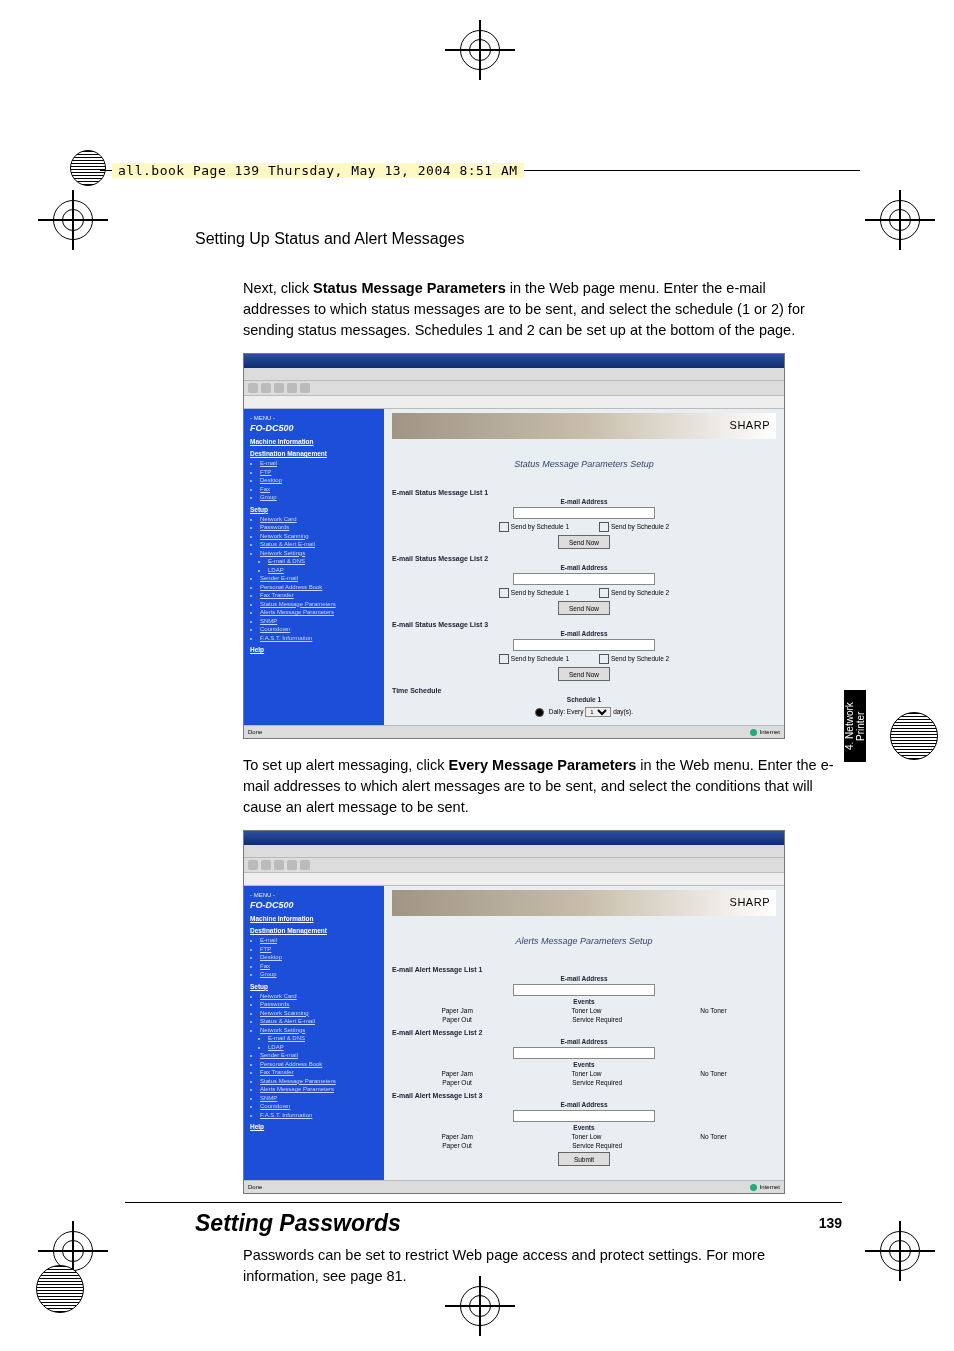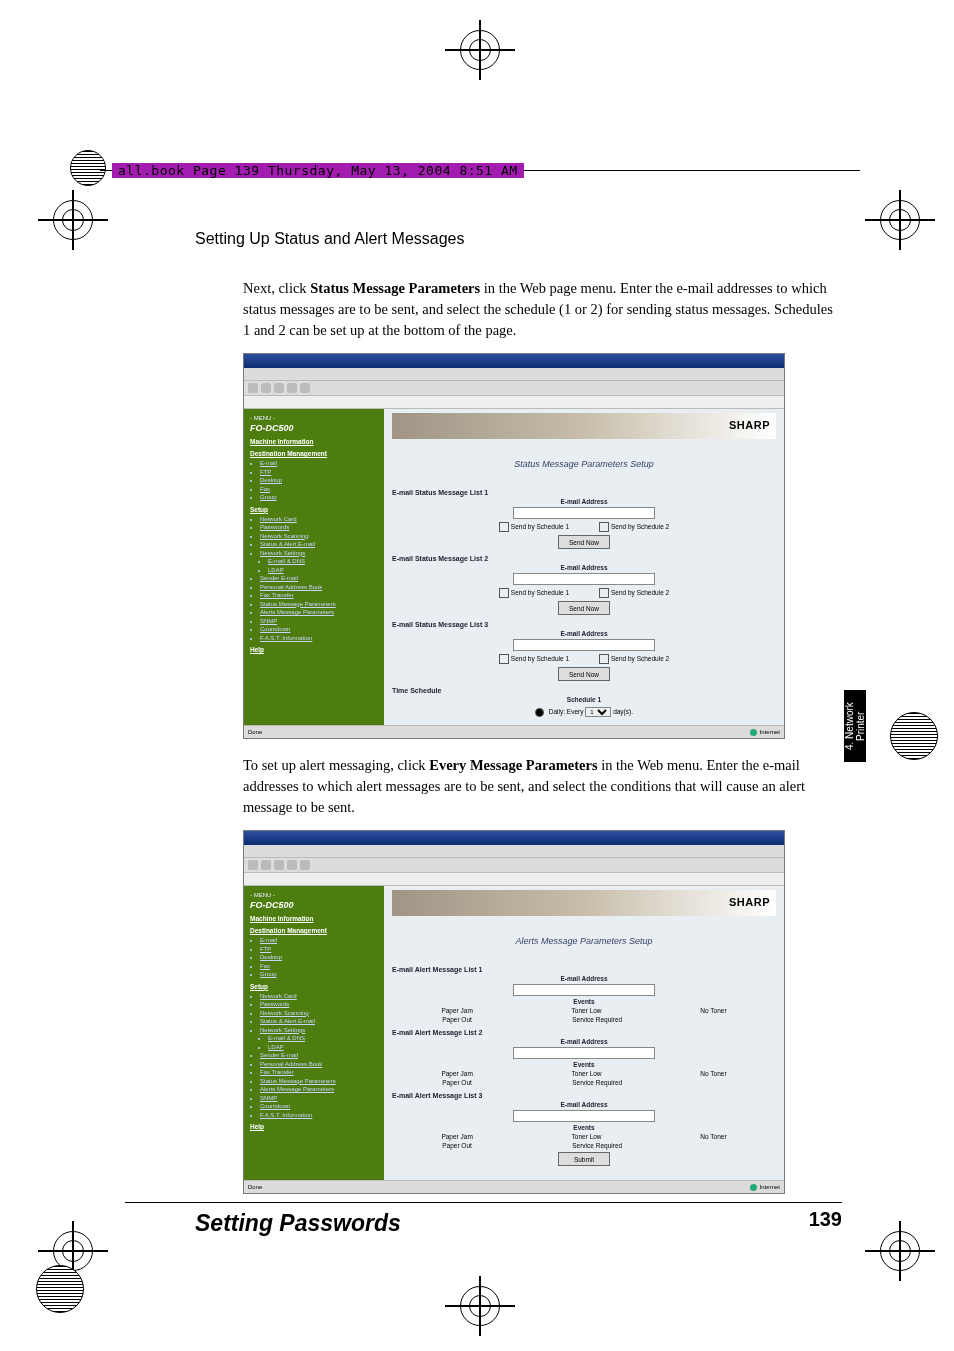--- a/index.html
+++ b/index.html
@@ -23,63 +23,63 @@
   .target-right-bottom { bottom: 80px; right: 34px; }
   .target-mid-top { top: 30px; left: 460px; }
   .target-mid-bottom { bottom: 25px; left: 460px; }
 
   .hatched-knob { position:absolute; width:46px; height:46px; border:1.5px solid #000; border-radius:50%; background: repeating-linear-gradient(0deg,#000 0 1px, #fff 1px 3px); }
   .hatched-knob.left  { left: 36px; top: 1265px; }
   .hatched-knob.right { right: 16px; top: 712px; }
   .hatched-knob.top   { left: 70px; top: 150px; width:34px;height:34px;}
 
   .header-rule { position:absolute; top: 170px; left: 100px; width: 760px; border-top: 1px solid #000; }
-  .header-text-line { position:absolute; top: 163px; left: 112px; font-family: monospace; font-size: 13px; letter-spacing: 0.5px; background:#a21caf; padding:0 6px;}
+  .header-text-line { position:absolute; top: 163px; left: 112px; font-family: monospace; font-size: 13px; letter-spacing: 0.5px; background:#fef9c3; padding:0 6px;}
   .header-text-line span { font-family: monospace; }
 
   .page-body {
     position: absolute;
     top: 230px;
     left: 195px;
     width: 640px;
   }
   .section-title-right {
     text-align: left;
     font-size: 16px;
     margin-bottom: 30px;
   }
   .body-text {
     font-size: 14.5px;
     line-height: 1.45;
     margin: 0 0 12px 0;
   }
   .body-text strong { font-weight: bold; }
-  .body-indent { margin-left: 48px; font-family: Liberation Serif, serif; }
+  .body-indent { margin-left: 48px; }
 
   .screenshot {
     width: 540px;
     margin: 6px 0 16px 48px;
     border: 1px solid #777;
     background: #e9eef2;
     position: relative;
   }
   .ss-titlebar { height: 14px; background: linear-gradient(#2c4fa0,#0d2c70); }
   .ss-menubar  { height: 12px; background: #dcdcdc; border-bottom:1px solid #bbb; }
   .ss-toolbar  { height: 14px; background: #dcdcdc; border-bottom:1px solid #bbb; display:flex; align-items:center; gap:3px; padding-left:4px;}
   .ss-toolbar .ico { width:10px; height:10px; background:#bbb; border-radius:2px; }
   .ss-addrbar  { height: 12px; background: #eee; border-bottom:1px solid #bbb; }
   .ss-mainrow  { display:flex; }
-  .ss-sidebar  { width: 128px; background: #4d7c0f; padding: 6px 6px 10px 6px; font-size: 6px; color: #e7ecff; line-height: 1.25; }
+  .ss-sidebar  { width: 128px; background: #1d4ed8; padding: 6px 6px 10px 6px; font-size: 6px; color: #e7ecff; line-height: 1.25; }
   .ss-sidebar .brand { font-style: italic; font-weight: bold; font-size: 9px; margin-bottom: 4px; color:#fff;}
   .ss-sidebar .head  { font-weight: bold; text-decoration: underline; margin: 4px 0 2px; color:#fff; font-size:6.5px;}
   .ss-sidebar ul { margin:0; padding-left: 10px; }
   .ss-sidebar li { list-style: disc; text-decoration: underline; color:#c9d4ff; margin-bottom:1px;}
   .ss-content  { flex:1; background: #e9eef2; padding: 4px 8px 8px 8px; position:relative;}
   .ss-banner   { height: 26px; background: linear-gradient(90deg,#a09585 0%, #c7bdaa 50%, #fff 100%); position:relative; }
-  .ss-banner .sharp { position:absolute; right:6px; top:6px; font-weight:bold; font-size:11px; letter-spacing:0.5px; font-family: Arial Black, Arial, sans-serif; }
+  .ss-banner .sharp { position:absolute; right:6px; top:6px; font-weight:normal; font-size:11px; letter-spacing:0.5px; font-family: Arial Black, Arial, sans-serif; }
   .ss-heading  { text-align:center; font-style:italic; color:#33436a; font-size:9px; margin:20px 0; }
   .ss-block-label { font-size:7px; font-weight:bold; color:#223; margin-top:6px; }
   .ss-sub-label   { font-size:6.5px; text-align:center; font-weight:bold; color:#223; margin-top:2px;}
   .ss-input { width: 140px; height: 10px; border:1px solid #888; background:#fff; margin: 2px auto; display:block;}
   .ss-row { display:flex; justify-content:center; gap:30px; font-size:6.5px; margin-top:3px; align-items:center;}
   .ss-row .chk { width:8px; height:8px; border:1px solid #555; display:inline-block; vertical-align:middle; margin-right:2px;}
   .ss-button { width:50px; height:12px; border:1px solid #666; background:#ddd; font-size:6.5px; display:flex;align-items:center;justify-content:center; margin: 3px auto 6px;}
   .ss-statusbar { height:12px; background:#dcdcdc; border-top:1px solid #bbb; font-size:6px; display:flex; align-items:center; padding:0 4px; justify-content:space-between;}
   .ss-statusbar .inet { display:flex; align-items:center; gap:3px; }
   .ss-statusbar .globe { width:7px;height:7px;border-radius:50%;background:#2a7;}
@@ -112,21 +112,21 @@
     transform: rotate(180deg);
     line-height: 1.1;
     text-align: center;
   }
 
   .page-number {
     position: absolute;
     right: 112px;
     bottom: 120px;
     font-weight: bold;
-    font-size: 20px;
+    font-size: 14px;
   }
 
   .footer-rule { position:absolute; left:125px; right:112px; bottom:148px; border-top:1px solid #000;}
 </style>
 </head>
 <body>
 
 <div class="target target-top">
     <span></span>
   </div>
@@ -362,19 +362,20 @@
     <div class="ss-statusbar">
       <span>Done</span>
       <span class="inet">
           <span class="globe"></span>
           <span>Internet</span>
         </span>
     </div>
   </div>
 
   <div class="subsection-h">Setting Passwords</div>
+  <p class="body-text body-indent">Passwords can be set to restrict Web page access and protect settings. For more information, see page 81.</p>
 </div>
 
 <div class="side-tab">4. Network
 Printer</div>
 
 <div class="footer-rule"></div>
 <div class="page-number">139</div>
 
 </body></html>

